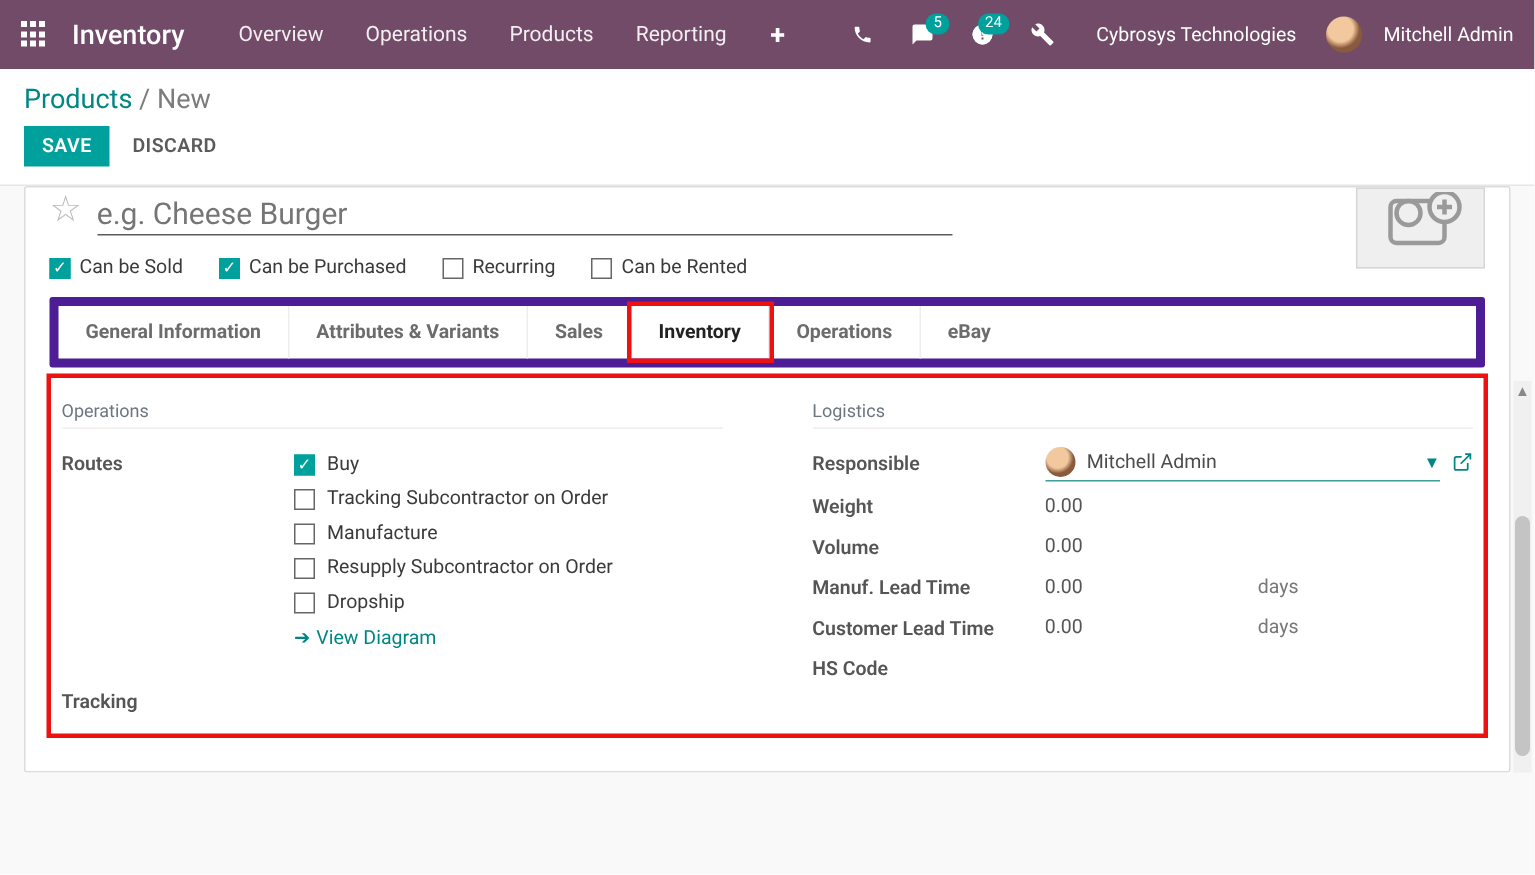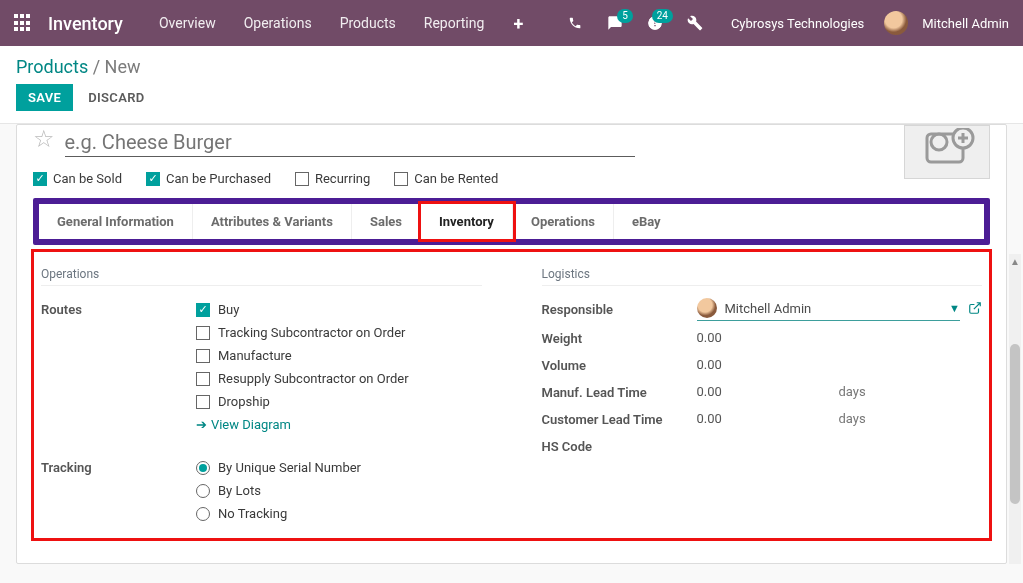--- a/index.html
+++ b/index.html
@@ -210,34 +210,20 @@
               <div class="view-link">
                 <span>➔</span>
                 <span>View Diagram</span>
               </div>
             </div>
           </div>
 
           <div style="height:18px"></div>
           <div class="field-row">
             <div class="field-label">Tracking</div>
-            <div class="field-value">
-              <div class="opt">
-                  <span class="radio on"></span>
-                  <span>By Unique Serial Number</span>
-                </div>
-              <div class="opt">
-                  <span class="radio"></span>
-                  <span>By Lots</span>
-                </div>
-              <div class="opt">
-                  <span class="radio"></span>
-                  <span>No Tracking</span>
-                </div>
-            </div>
           </div>
         </div>
 
         <div class="col">
           <div class="section-title">Logistics</div>
 
           <div class="field-row">
             <div class="field-label">Responsible</div>
             <div class="field-value" style="display:flex;align-items:center;">
               <div class="m2o" style="flex:1;">

